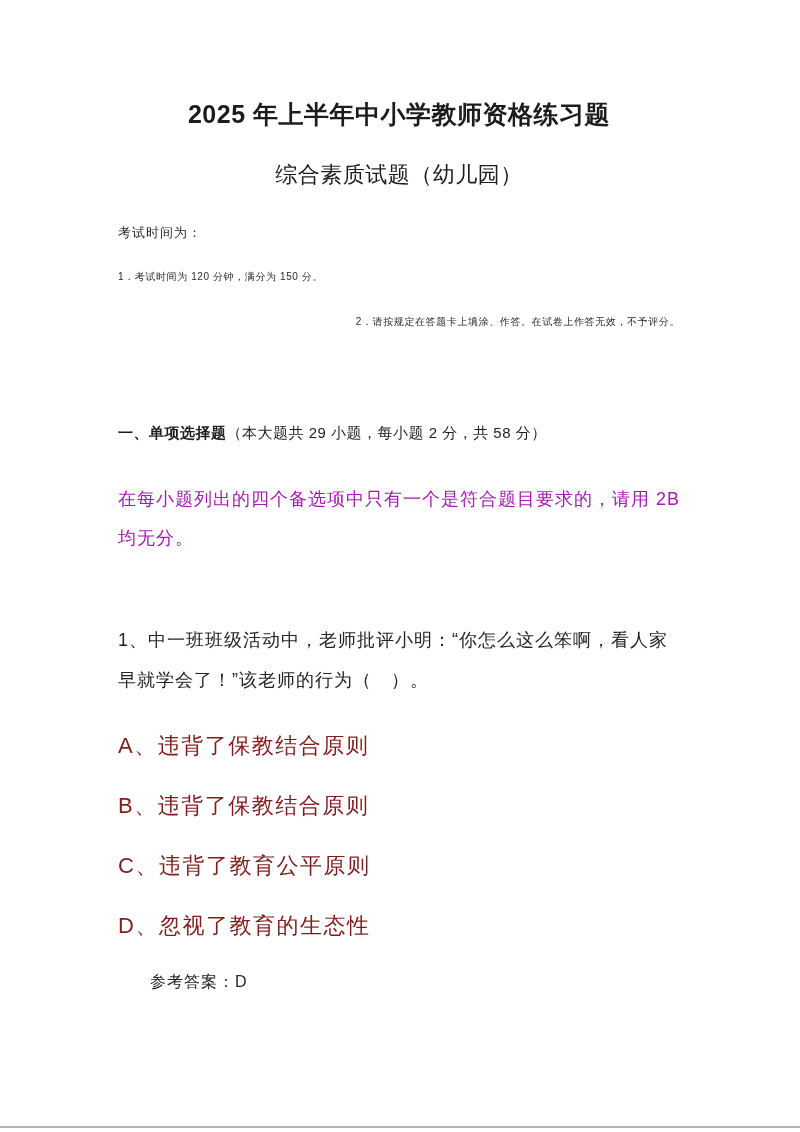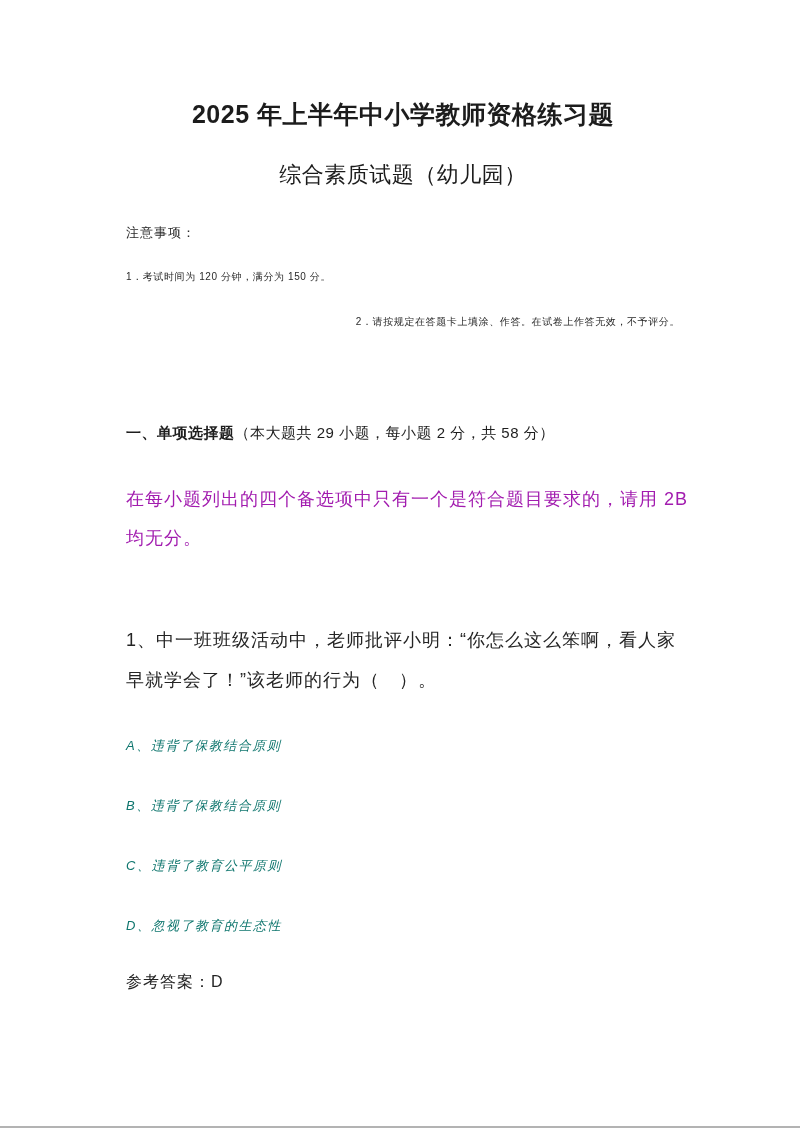--- a/index.html
+++ b/index.html
@@ -12,21 +12,21 @@
     font-family: "Liberation Sans", sans-serif;
     color: #222222;
   }
   .content {
     position: absolute;
     left: 118px;
     width: 562px;
     top: 0;
     height: 100%;
   }
-  .abs { position: absolute; left: 8px; right: 0; }
+  .abs { position: absolute; left: 0; right: 0; }
 
   .doc-title {
     top: 99px;
     font-size: 25px;
     line-height: 30px;
     font-weight: 700;
     letter-spacing: 0.5px;
     text-align: center;
     color: #1c1c1c;
     white-space: nowrap;
@@ -77,59 +77,59 @@
   .instructions .line { white-space: nowrap; }
   .question-stem {
     top: 620px;
     font-size: 18px;
     line-height: 40px;
     letter-spacing: 1px;
     color: #242424;
   }
   .question-stem .line { white-space: nowrap; }
   .option {
-    font-size: 13px;
+    font-size: 22px;
     line-height: 20px;
     letter-spacing: 1.5px;
-    color: #0f766e;
+    color: #7f1d1d;
     white-space: nowrap;
-    font-style: italic;
   }
   .option-a { top: 736px; }
   .option-b { top: 796px; }
   .option-c { top: 856px; }
   .option-d { top: 916px; }
   .reference-answer {
     top: 972px;
     font-size: 16px;
     line-height: 20px;
     letter-spacing: 1px;
     color: #242424;
     white-space: nowrap;
+    margin-left: 32px;
   }
   .page-bottom-divider {
     position: absolute;
     left: 0;
     right: 0;
     top: 1126px;
     height: 2px;
     background: #b3b3b3;
   }
 </style>
 </head>
 <body>
 
 <div class="page">
   <div class="content">
 
     <div class="abs doc-title">2025 年上半年中小学教师资格练习题</div>
 
     <div class="abs doc-subtitle">综合素质试题（幼儿园）</div>
 
-    <div class="abs notice-heading">注意事项：</div>
+    <div class="abs notice-heading">考试时间为：</div>
 
     <div class="abs notice-item notice-item-1">1．考试时间为 120 分钟，满分为 150 分。</div>
 
     <div class="abs notice-item notice-item-2">2．请按规定在答题卡上填涂、作答。在试卷上作答无效，不予评分。</div>
 
     <div class="abs section-heading">
       <span class="bold-part">一、单项选择题</span><span>（本大题共 29 小题，每小题 2 分，共 58 分）</span>
     </div>
 
     <div class="abs instructions">

